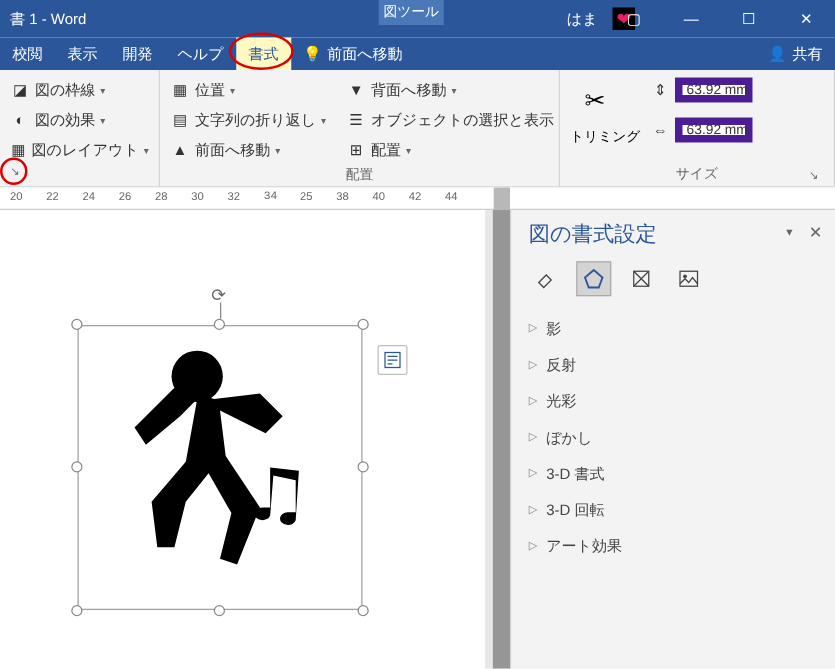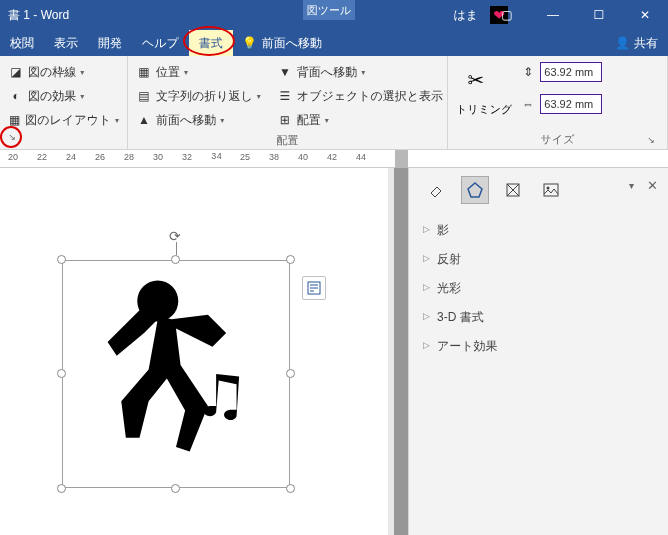--- a/index.html
+++ b/index.html
@@ -24,21 +24,21 @@
 
 
 .ribbon { height:94px; background:#f3f3f3; border-bottom:1px solid #d4d4d4; display:flex; position:relative; }
 .rgroup { border-right:1px solid #d4d4d4; padding:4px 8px 2px 8px; display:flex; flex-direction:column; justify-content:space-between; }
 .rgroup .gbody { flex:1; }
 .rgroup .glabel { text-align:center; font-size:11px; color:#666; height:16px; line-height:16px; position:relative; }
 .rline { display:flex; align-items:center; gap:4px; height:24px; font-size:12px; color:#333; white-space:nowrap; }
 .ricon { width:16px; height:16px; display:inline-flex; align-items:center; justify-content:center; }
 .dd { font-size:8px; color:#666; }
 .dlaunch { position:absolute; right:2px; bottom:1px; width:12px; height:12px; font-size:9px; color:#666; display:flex; align-items:center; justify-content:center; }
-.spin { width:62px; height:20px; border:1px solid #4c1d95; background:#fff; display:flex; align-items:center; padding:0 3px; font-size:11px; }
+.spin { width:62px; height:20px; border:6px solid #4c1d95; background:#fff; display:flex; align-items:center; padding:0 3px; font-size:11px; }
 
 
 .ruler { height:18px; background:#fff; border-bottom:1px solid #ccc; position:relative; font-size:9px; color:#666; }
 .ruler .tick { position:absolute; top:2px; }
 .ruler .dark { position:absolute; top:0; height:18px; background:#b8b8b8; }
 
 
 .content { display:flex; height:367px; }
 .canvas { flex:1; background:#fff; position:relative; overflow:hidden; }
 .page-edge { position:absolute; right:0; top:0; bottom:0; width:14px; background:#969696; }
@@ -241,20 +241,21 @@
             <rect x="2" y="2" width="12" height="12" fill="none" stroke="#2b579a"></rect>
             <path d="M4 5h8M4 8h8M4 11h4" stroke="#2b579a"></path>
           </svg>
       </div>
     </div>
   </div>
 
   <div class="pane">
     <div class="pane-dd">▾</div>
     <div class="pane-close">✕</div>
+    <div class="pane-title">図の書式設定</div>
     <div class="pane-icons">
       <div class="pi">
           <svg width="18" height="18">
             <path d="M3 12l6-6 4 4-6 6z" fill="none" stroke="#444"></path>
           </svg>
         </div>
       <div class="pi active">
           <svg width="18" height="18">
             <polygon points="9,2 16,8 13,16 5,16 2,8" fill="none" stroke="#2b579a" stroke-width="1.5"></polygon>
           </svg>
@@ -270,17 +271,19 @@
             <rect x="2" y="3" width="14" height="12" fill="none" stroke="#444"></rect>
             <circle cx="6" cy="7" r="1.5" fill="#444"></circle>
             <path d="M2 13l4-4 3 3 3-4 4 5" fill="none" stroke="#444"></path>
           </svg>
         </div>
     </div>
     <div id="pane-items">
         <div class="pane-item">影</div>
         <div class="pane-item">反射</div>
         <div class="pane-item">光彩</div>
+        <div class="pane-item">ぼかし</div>
         <div class="pane-item">3-D 書式</div>
+        <div class="pane-item">3-D 回転</div>
         <div class="pane-item">アート効果</div>
       </div>
   </div>
 </div>
 
 </body></html>

